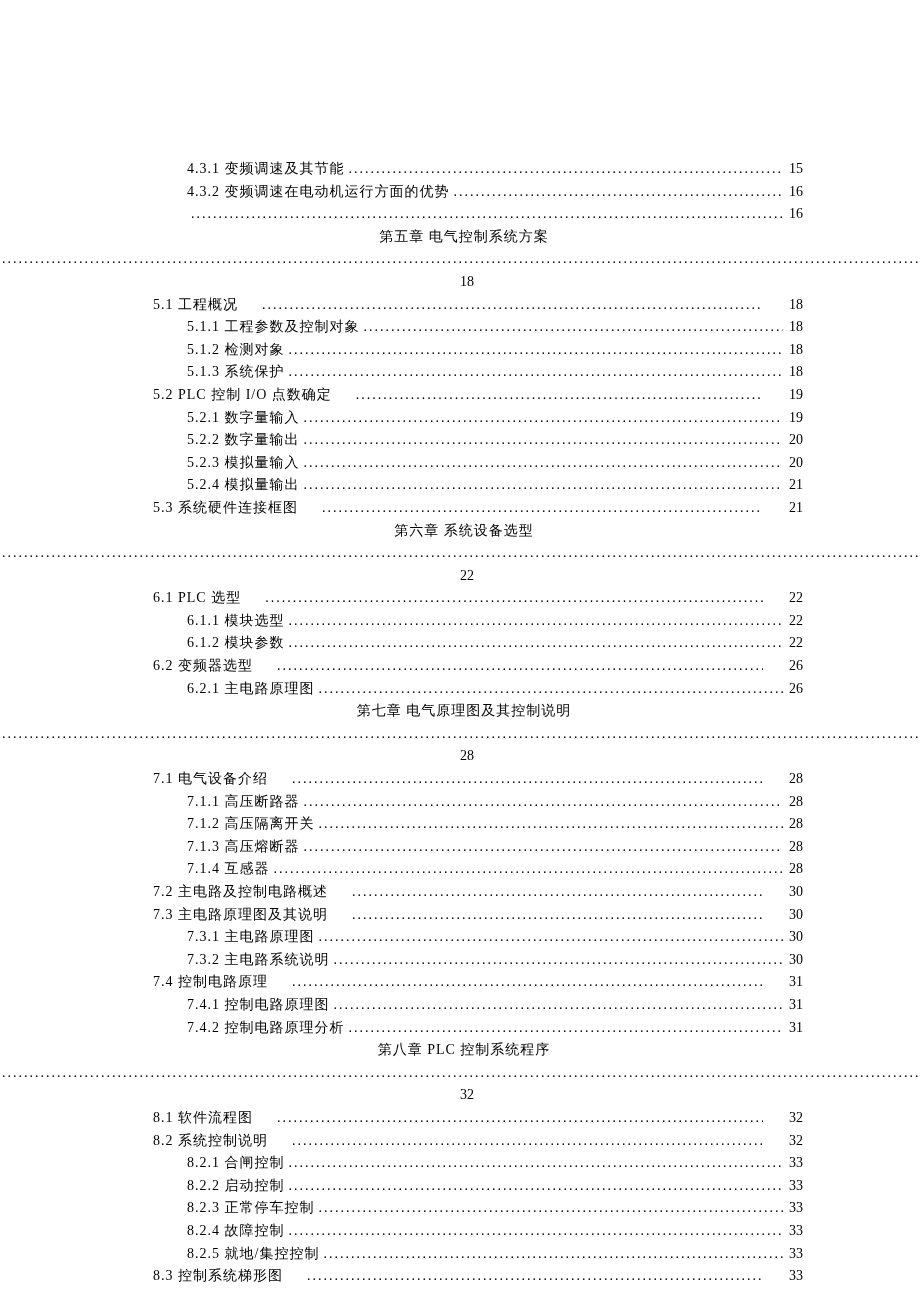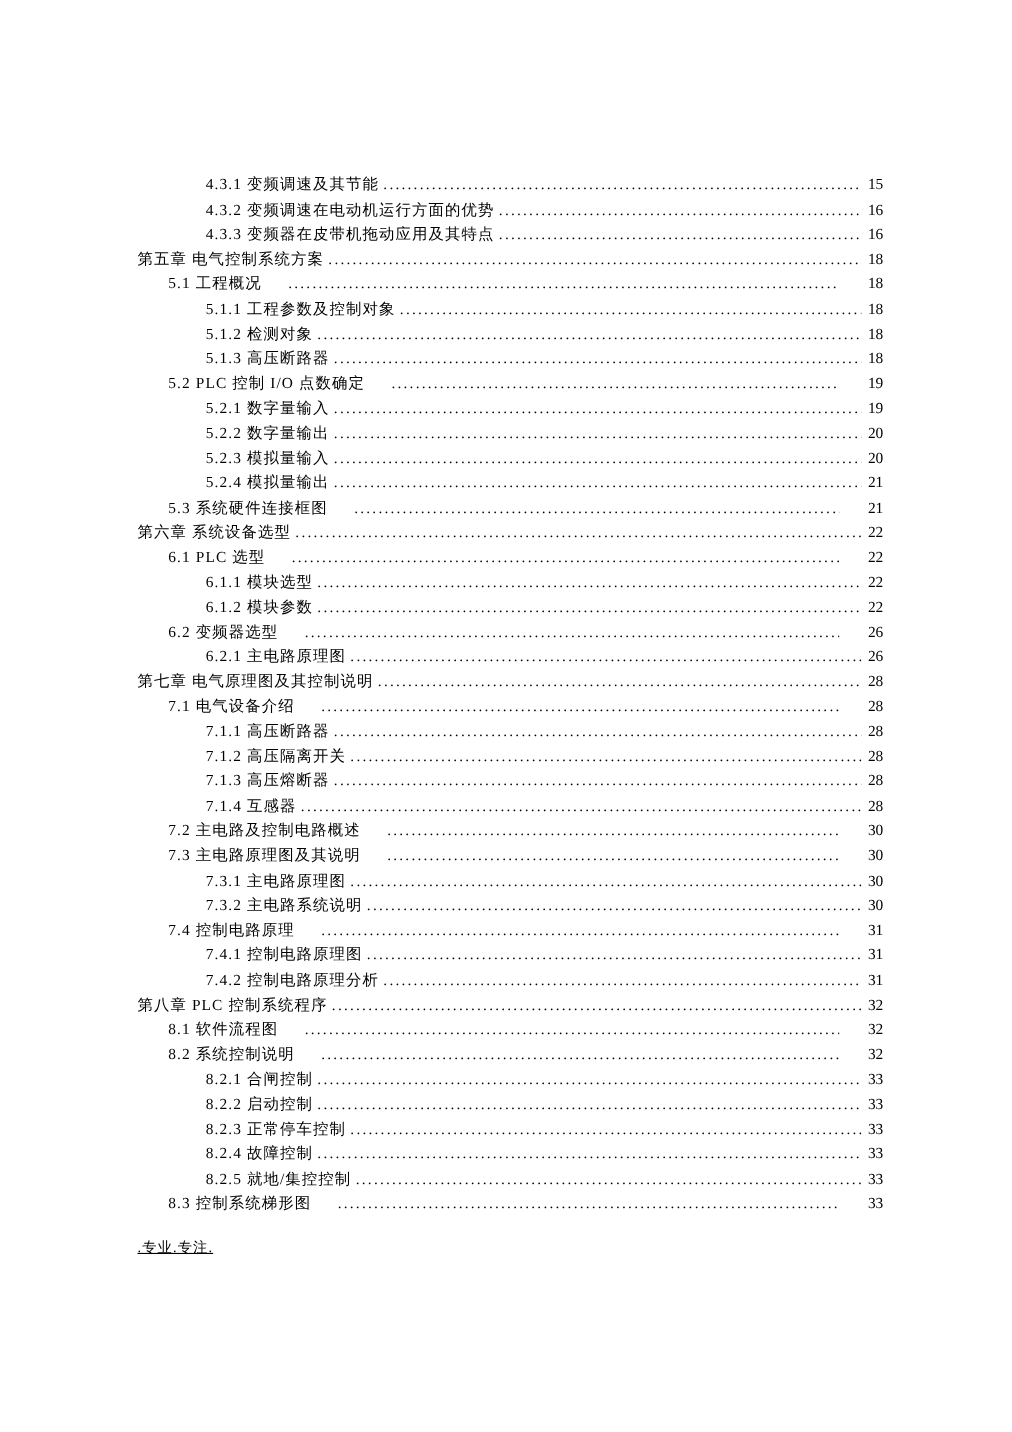--- a/index.html
+++ b/index.html
@@ -22,41 +22,40 @@
       flex:1 1 auto;
       overflow:hidden;
       letter-spacing:2px;
       color:#000;
       padding:0 4px;
     }
     .toc-dots::before {
       content:"..........................................................................................................................................................................................................";
     }
     .toc-page { flex:0 0 auto; text-align:right; min-width:20px; }
-    .lvl-1 { padding-left:0; }
+    .lvl-1 { padding-left:0;flex-direction:column; }
     .lvl-2 { padding-left:28px;gap:20px; }
     .lvl-3 { padding-left:62px; }
     .footer { margin-top:18px; padding-left:0; font-size:13px; letter-spacing:1px;text-decoration:underline; }
   </style>
 </head>
 <body>
 
 <div id="toc-container">
     <div class="toc-line lvl-3">
       <span class="toc-label">4.3.1  变频调速及其节能 </span>
       <span class="toc-dots"></span>
       <span class="toc-page">15</span>
     </div>
     <div class="toc-line lvl-3">
       <span class="toc-label">4.3.2  变频调速在电动机运行方面的优势 </span>
       <span class="toc-dots"></span>
       <span class="toc-page">16</span>
     </div>
     <div class="toc-line lvl-3">
-      <span class="toc-label">4.3.3  变频器在皮带机拖动应用及其特点 </span>
       <span class="toc-dots"></span>
       <span class="toc-page">16</span>
     </div>
     <div class="toc-line lvl-1">
       <span class="toc-label">第五章  电气控制系统方案 </span>
       <span class="toc-dots"></span>
       <span class="toc-page">18</span>
     </div>
     <div class="toc-line lvl-2">
       <span class="toc-label">5.1  工程概况 </span>
@@ -67,21 +66,21 @@
       <span class="toc-label">5.1.1  工程参数及控制对象 </span>
       <span class="toc-dots"></span>
       <span class="toc-page">18</span>
     </div>
     <div class="toc-line lvl-3">
       <span class="toc-label">5.1.2  检测对象 </span>
       <span class="toc-dots"></span>
       <span class="toc-page">18</span>
     </div>
     <div class="toc-line lvl-3">
-      <span class="toc-label">5.1.3  高压断路器 </span>
+      <span class="toc-label">5.1.3  系统保护 </span>
       <span class="toc-dots"></span>
       <span class="toc-page">18</span>
     </div>
     <div class="toc-line lvl-2">
       <span class="toc-label">5.2  PLC 控制 I/O 点数确定 </span>
       <span class="toc-dots"></span>
       <span class="toc-page">19</span>
     </div>
     <div class="toc-line lvl-3">
       <span class="toc-label">5.2.1  数字量输入 </span>

